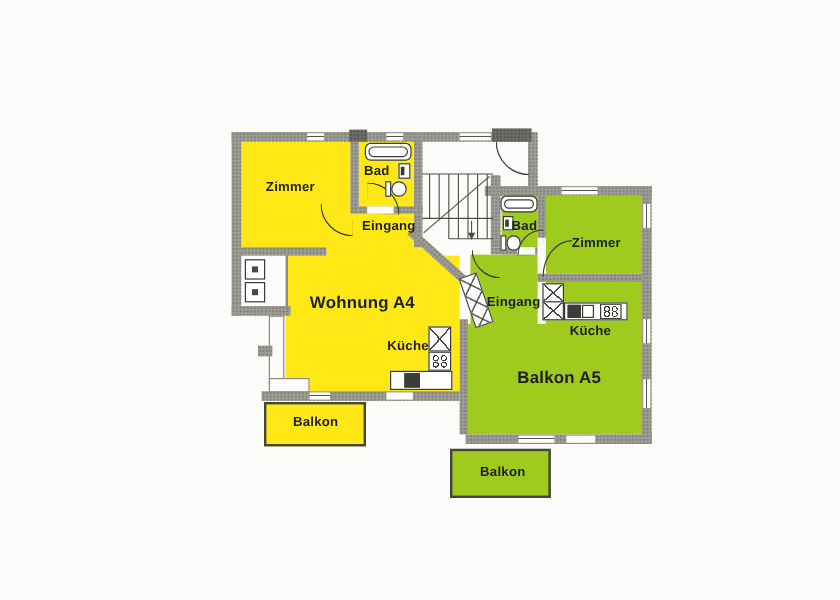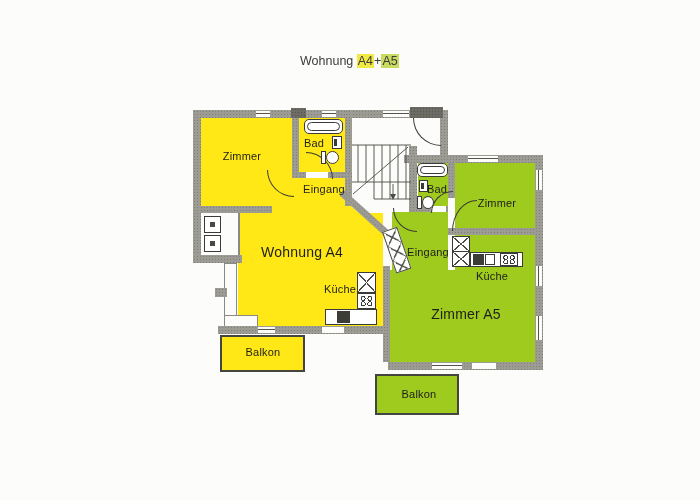--- a/index.html
+++ b/index.html
@@ -13,21 +13,21 @@
   .fill-a4{background:var(--a4_fill);}
   .fill-a5{background:var(--a5_fill);}
   .white{background:var(--background);}
   .wall{background-color:var(--wall);
         background-image:radial-gradient(#7f7f78 .7px,transparent .9px);background-size:3px 3px;}
   .wall.dark{background-color:var(--wall_dark);background-image:radial-gradient(#55554e .7px,transparent .9px);background-size:3px 3px;}
   .win-h{background:linear-gradient(to bottom,var(--background) 0 2px,#55544e 2px 3px,var(--background) 3px 100%);}
   .win-v{background:linear-gradient(to right,var(--background) 0 2px,#55544e 2px 3px,var(--background) 3px 100%);}
   .gap{background:var(--background);}
   .rot{transform-origin:top left;}
-  .lbl{transform:translate(-50%,-50%);font-weight:400;font-size:11px;color:#1e1e1c;white-space:nowrap;letter-spacing:.2px;}
+  .lbl{transform:translate(-50%,-50%);font-weight:700;font-size:11px;color:#1e1e1c;white-space:nowrap;letter-spacing:.2px;}
   .lbl.big{font-size:14px;}
   .arc{border:0 solid var(--line);}
   .arc.bl{border-left-width:1px;border-bottom-width:1px;border-radius:0 0 0 100%;}
   .arc.tr{border-top-width:1px;border-right-width:1px;border-radius:0 100% 0 0;}
   .arc.tl{border-top-width:1px;border-left-width:1px;border-radius:100% 0 0 0;}
   .fix{background:#fff;border:1px solid var(--line);box-sizing:border-box;}
   .tub{border-radius:5px;border-width:1.5px;}
   .tub-in{position:absolute;left:2px;top:2px;right:2px;bottom:2px;border:1px solid var(--line);border-radius:6px;}
   .bowl{border-radius:50%;}
   .basin-bar{position:absolute;left:1px;top:2px;width:3px;bottom:2px;background:var(--line);}
@@ -186,20 +186,19 @@
   <div class="a lbl" style="left:314px;top:143px;">Bad</div>
   <div class="a lbl" style="left:324px;top:189px;">Eingang</div>
   <div class="a lbl big" style="left:302px;top:252px;">Wohnung A4</div>
   <div class="a lbl" style="left:340px;top:289px;">Küche</div>
   <div class="a lbl" style="left:263px;top:352px;">Balkon</div>
 
   <div class="a lbl" style="left:437px;top:189px;">Bad</div>
   <div class="a lbl" style="left:497px;top:203px;">Zimmer</div>
   <div class="a lbl" style="left:428px;top:252px;">Eingang</div>
   <div class="a lbl" style="left:492px;top:276px;">Küche</div>
-  <div class="a lbl big" style="left:466px;top:314px;">Zimmer A5</div>
+  <div class="a lbl big" style="left:466px;top:314px;">Balkon A5</div>
   <div class="a lbl" style="left:419px;top:394px;">Balkon</div>
 
   <div class="a title">
-    <div><span>Wohnung</span> <span class="hl-a4">A4</span><span>+</span><span class="hl-a5">A5</span></div>
   </div>
 
 </div>
 
 </body></html>

